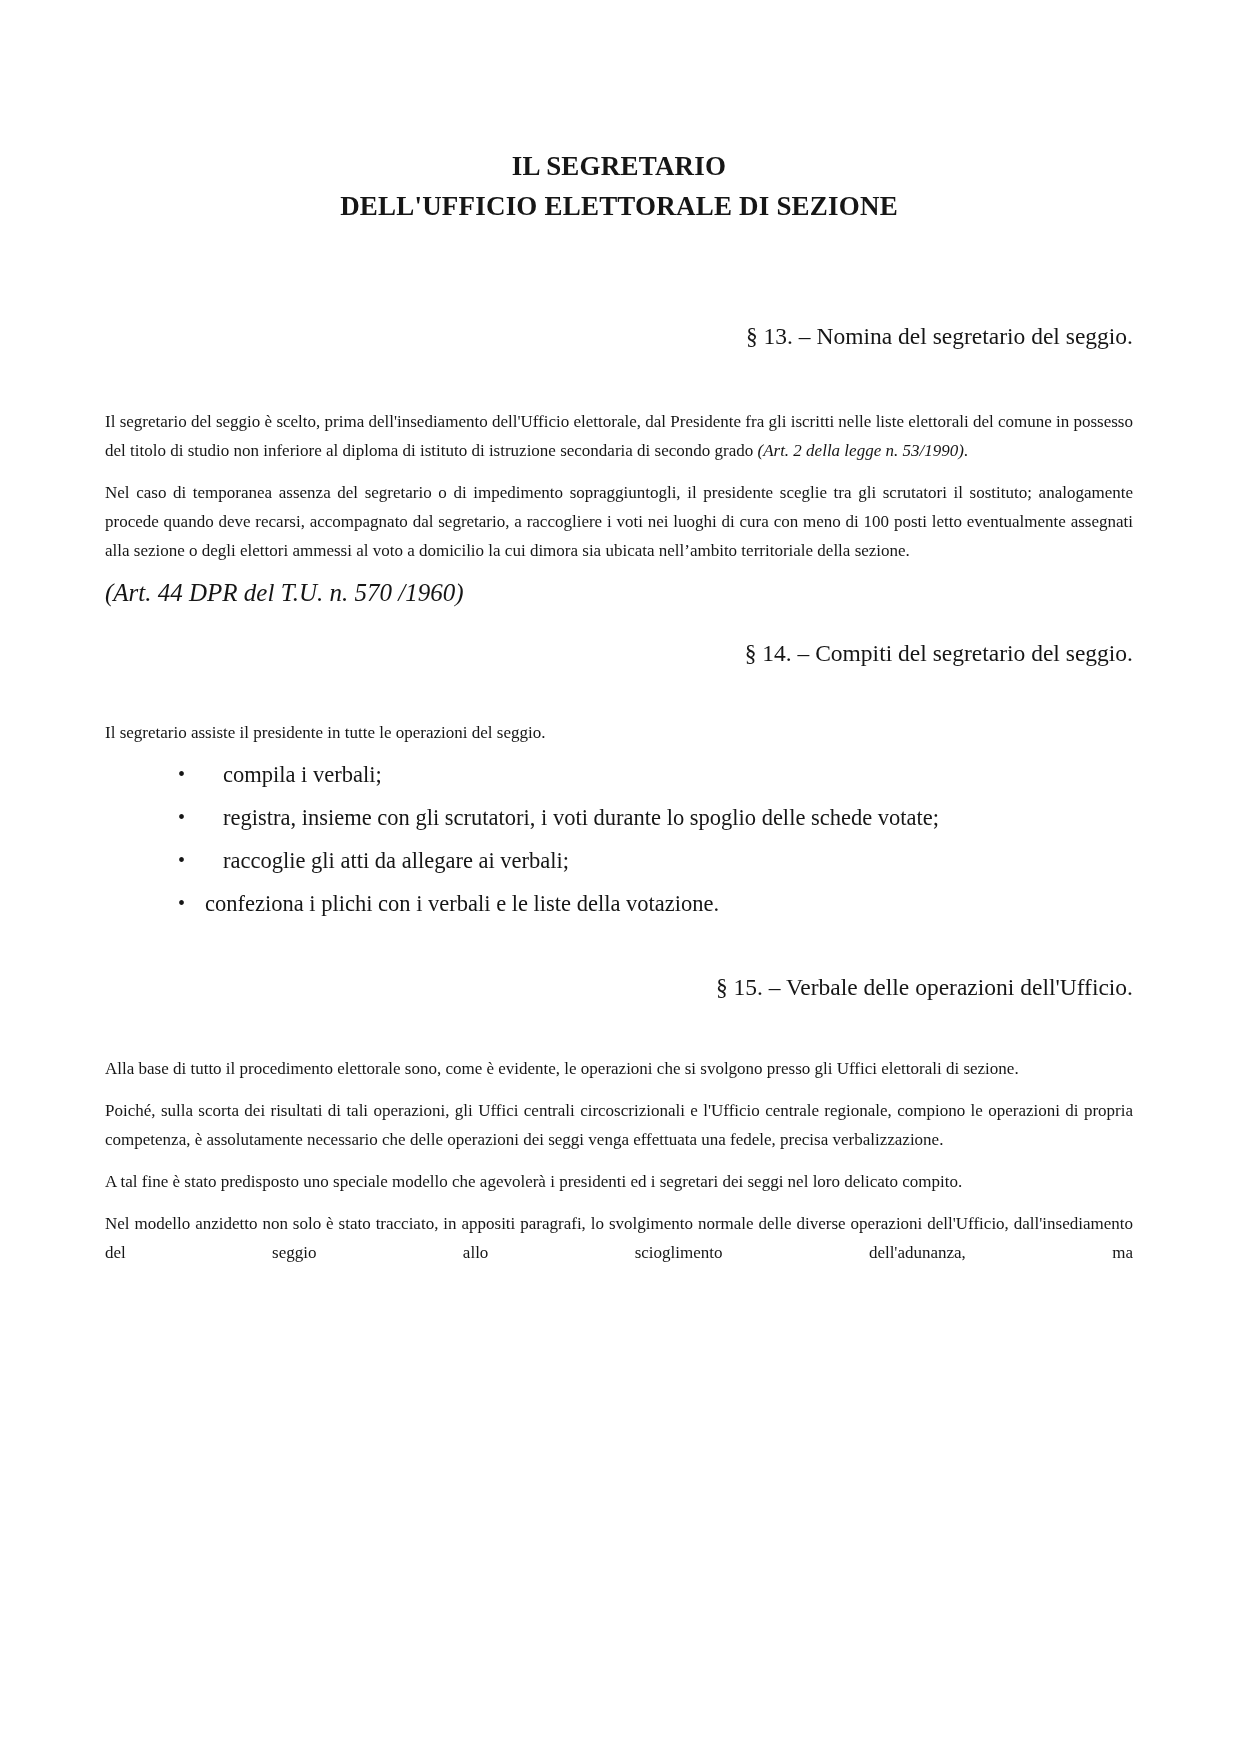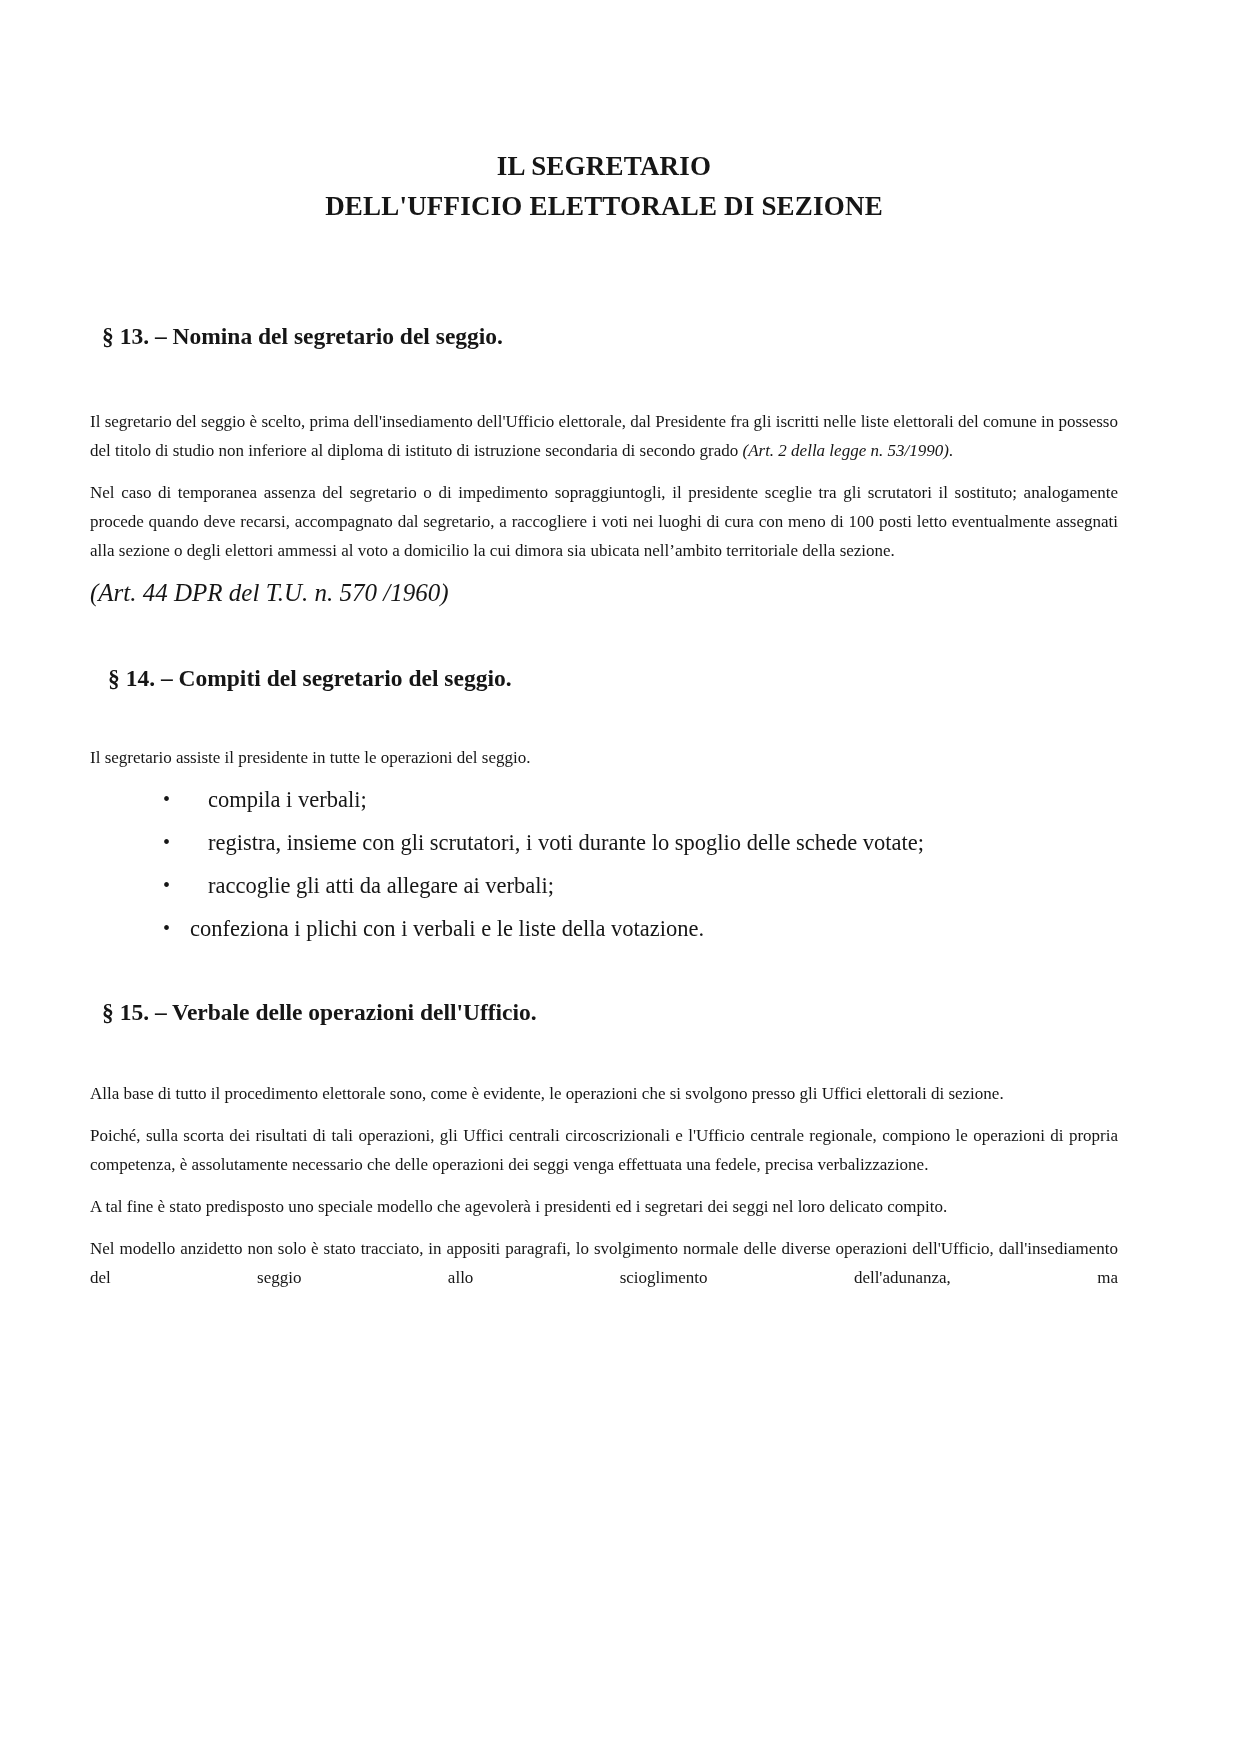--- a/index.html
+++ b/index.html
@@ -12,42 +12,43 @@
     width: 1239px;
     height: 1753px;
     margin: 0 auto;
     background: #ffffff;
     color: #161616;
     font-family: "Liberation Serif", "DejaVu Serif", serif;
     overflow: hidden;
   }
   .content {
     position: absolute;
-    left: 90px;
+    left: 105px;
     width: 1028px;
     top: 0;
   }
   .doc-title {
     padding-top: 146px;
     text-align: center;
     font-weight: bold;
     font-size: 27px;
     line-height: 40px;
     letter-spacing: 0.2px;
   }
   h2.sec-heading {
     font-size: 23.5px;
     line-height: 30px;
-    font-weight: bold;
+    font-weight: normal;
     margin: 0;
     padding-left: 12px;
+    text-align: right;
   }
   h2.sec-heading.indent-more { padding-left: 18px; }
   #h13 { margin-top: 95px; }
-  #h14 { margin-top: 56px; }
+  #h14 { margin-top: 31px; }
   #h15 { margin-top: 54px; }
   p.body-par {
     font-size: 17px;
     line-height: 29px;
     margin: 13px 0 0 0;
     text-align: justify;
   }
   p.first-after-heading { margin-top: 56px; }
   #p14-1 { margin-top: 50px; }
   #p15-1 { margin-top: 52px; }

